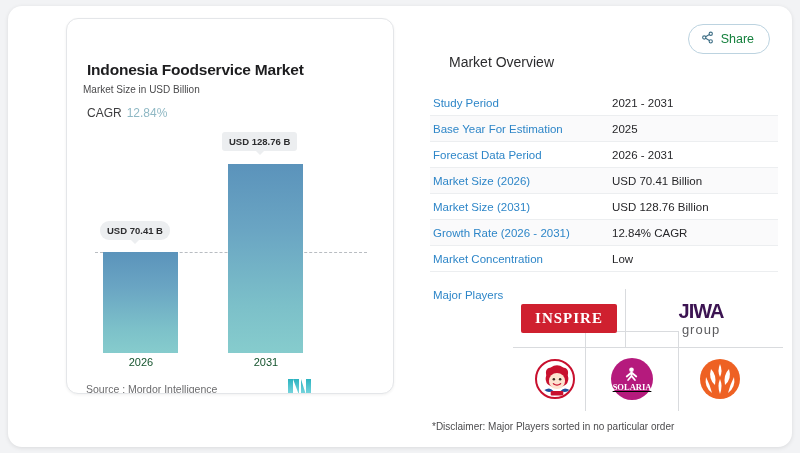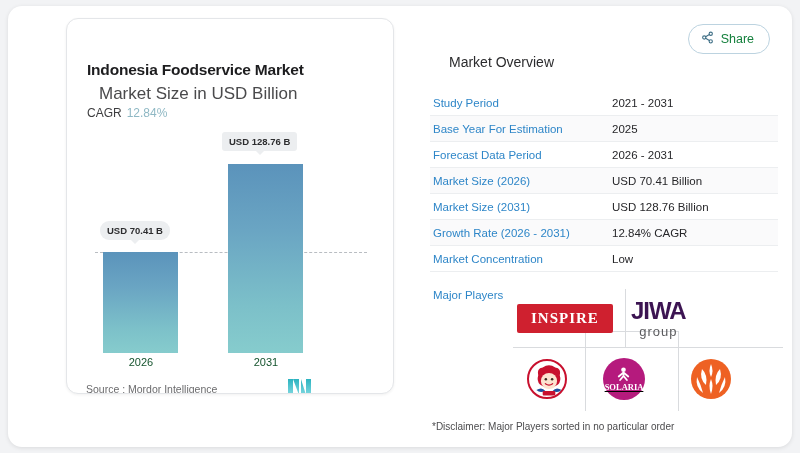--- a/index.html
+++ b/index.html
@@ -26,22 +26,22 @@
     border-radius: 12px;
     box-shadow: 0 1px 3px rgba(0,0,0,0.06);
     overflow: hidden;
   }
   .chart-title {
     position: absolute; left: 20px; top: 42px;
     font-size: 15.5px; font-weight: bold; color: #1d1d1f;
     letter-spacing: -0.2px;
   }
   .chart-sub {
-    position: absolute; left: 32px; top: 65px;
-    font-size: 17px; color: #4a4a4c;
+    position: absolute; left: 16px; top: 65px;
+    font-size: 10px; color: #4a4a4c;
   }
   .cagr-row {
     position: absolute; left: 20px; top: 87px;
     font-size: 12px; color: #3d3d3f;
   }
   .cagr-val { color: #8fb8c4; margin-left: 5px; }
 
   .plot { position: absolute; left: 0; top: 0; width: 328px; height: 376px; }
 
   .dashline {
@@ -116,34 +116,34 @@
     font-size: 11.5px; color: #2e86c8;
   }
   .tval { font-size: 11.5px; color: #27272a; }
 
   .players-label {
     position: absolute; left: 425px; top: 283px;
     font-size: 11.5px; color: #2e86c8;
   }
 
   .logos { position: absolute; left: 505px; top: 283px; width: 270px; height: 122px; }
-  .logo-cell { position: absolute; display: flex; align-items: center; justify-content: flex-start; }
+  .logo-cell { position: absolute; display: flex; align-items: center; justify-content: center; }
 
   .vsep { position: absolute; background: #d9dbde; width: 1px; }
   .hsep { position: absolute; background: #d9dbde; height: 1px; }
 
   .inspire-box {
     background: #cf202f; color: #ffffff;
     font-size: 15px; font-weight: bold; letter-spacing: 1px;
     padding: 6px 14px; border-radius: 2px;
     font-family: "Liberation Serif", serif;
   }
   .jiwa-wrap { text-align: center; line-height: 1; }
   .jiwa-main {
-    font-size: 24px; font-weight: bold; color: #3c1452;
+    font-size: 20px; font-weight: bold; color: #3c1452;
     letter-spacing: -1px;
   }
   .jiwa-sub { font-size: 13px; color: #5b5b5e; letter-spacing: 1px; margin-top: 2px; }
 
   .solaria-circle {
     width: 42px; height: 42px; border-radius: 50%;
     background: #b51a7d;
     display: flex; align-items: center; justify-content: center;
     color: #ffffff; font-size: 8.5px; font-weight: bold;
     font-family: "Liberation Serif", serif;

